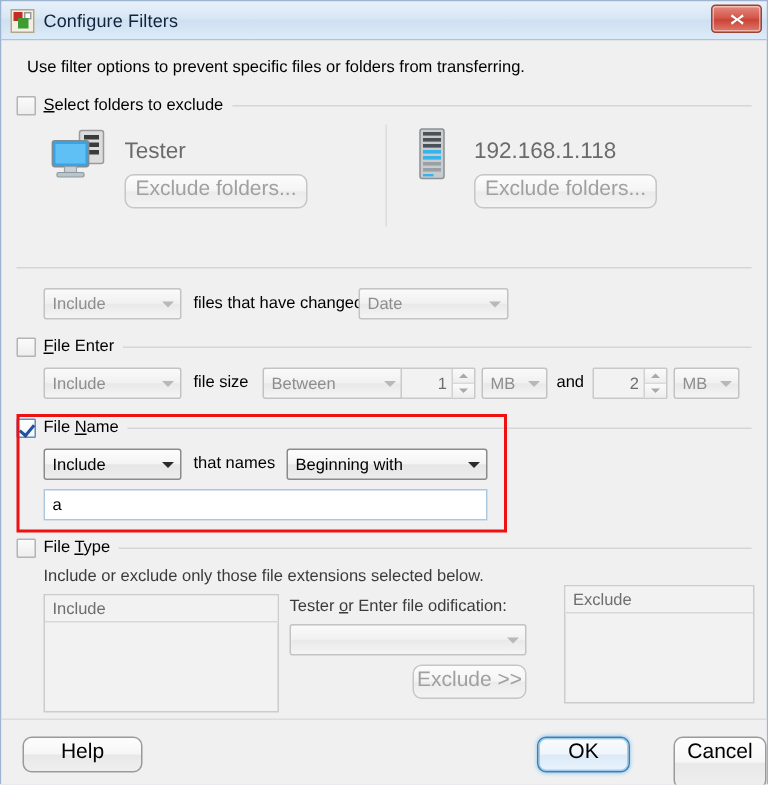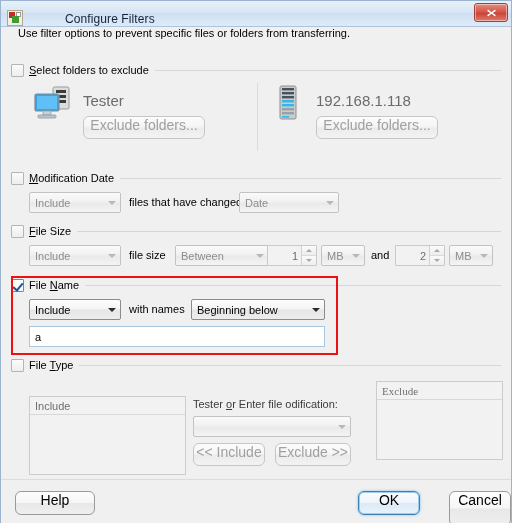--- a/index.html
+++ b/index.html
@@ -18,23 +18,22 @@
     border: 1px solid #9cb4d0;
     background: #f0f0f0;
   }
 
   
   .titlebar {
     position: relative;
     height: 26px;
     background: linear-gradient(to bottom, #e8f1fa 0%, #d7e6f5 45%, #cfe0f2 50%, #dcebf9 100%);
     border-bottom: 1px solid #b0c4d9;
-    display: flex; align-items: flex-end;
+    display: flex; align-items: center;
     padding-left: 6px;
-    gap: 36px;
   }
   .app-icon {
     width: 16px; height: 16px;
     position: relative;
     flex: 0 0 auto;
     margin-right: 6px;
     background: #f3efe2;
     border: 1px solid #b0a88c;
   }
   .app-icon .sq-red {
@@ -65,21 +64,21 @@
   }
   .close-btn svg { display:block; }
 
   
   .body {
     position: relative;
     height: 496px;
     background: #f0f0f0;
   }
   .intro {
-    position: absolute; left: 17px; top: 0;
+    position: absolute; left: 17px; top: 12px;
     font-size: 11px; color: #000;
   }
 
   
   .group { position: absolute; left: 10px; right: 10px; }
   .group-head {
     position: absolute; left: 0; top: 0;
     display: flex; align-items: center;
     height: 14px;
     background: #f0f0f0;
@@ -331,45 +330,41 @@
         </svg>
       </div>
       <div style="position:absolute;left:305px;top:29px;font-size:15px;color:#6b6b6b;">192.168.1.118</div>
       <div class="btn" style="left:305px;top:53px;width:122px;">
         <span>Exclude folders...</span>
       </div>
     </div>
 
     <div class="group" style="top:144px;height:48px;">
       <div class="group-line"></div>
-      <div class="group-head">
-        <div class="cbx"></div>
-        <span class="grp-label"><u>M</u><span>odification Date</span></span>
-      </div>
 
       <div class="combo" style="left:18px;top:21px;width:92px;">
         <span>Include</span>
         <span class="arrow-box">
             <span class="tri-down"></span>
           </span>
       </div>
       <div class="inline-label" style="left:118px;top:21px;">files that have changed</div>
       <div class="combo" style="left:228px;top:21px;width:100px;">
         <span>Date</span>
         <span class="arrow-box">
             <span class="tri-down"></span>
           </span>
       </div>
     </div>
 
     <div class="group" style="top:197px;height:48px;">
       <div class="group-line"></div>
       <div class="group-head">
         <div class="cbx"></div>
-        <span class="grp-label"><u>F</u><span>ile Size</span></span>
+        <span class="grp-label"><u>F</u><span>ile Enter</span></span>
       </div>
 
       <div class="combo" style="left:18px;top:21px;width:92px;">
         <span>Include</span>
         <span class="arrow-box">
             <span class="tri-down"></span>
           </span>
       </div>
       <div class="inline-label" style="left:118px;top:21px;">file size</div>
       <div class="combo" style="left:164px;top:21px;width:94px;">
@@ -424,64 +419,62 @@
         <div class="cbx checked"></div>
         <span class="grp-label"><span>File </span><u>N</u><span>ame</span></span>
       </div>
 
       <div class="combo enabled" style="left:18px;top:21px;width:92px;">
         <span>Include</span>
         <span class="arrow-box">
             <span class="tri-down"></span>
           </span>
       </div>
-      <div class="inline-label" style="left:118px;top:21px;color:#000;">with names</div>
+      <div class="inline-label" style="left:118px;top:21px;color:#000;">that names</div>
       <div class="combo enabled" style="left:180px;top:21px;width:134px;">
-        <span>Beginning below</span>
+        <span>Beginning with</span>
         <span class="arrow-box">
             <span class="tri-down"></span>
           </span>
       </div>
 
       <div class="textinput" style="left:18px;top:48px;width:296px;">
         <span>a</span>
       </div>
     </div>
 
     <div class="annot" style="left:10px;top:249px;width:327px;height:79px;"></div>
 
     <div class="group" style="top:331px;height:130px;">
       <div class="group-line"></div>
       <div class="group-head">
         <div class="cbx"></div>
         <span class="grp-label"><span>File </span><u>T</u><span>ype</span></span>
       </div>
 
+      <div style="position:absolute;left:18px;top:20px;font-size:11px;color:#3b3b3b;">Include or exclude only those file extensions selected below.</div>
 
       <div class="listbox" style="left:18px;top:38px;width:157px;height:79px;">
         <div class="lb-head">Include</div>
       </div>
 
       <div style="position:absolute;left:182px;top:40px;font-size:11px;color:#3b3b3b;">
         <span>Tester </span><u>o</u><span>r Enter file odification:</span>
       </div>
       <div class="combo" style="left:182px;top:58px;width:158px;">
         <span></span>
         <span class="arrow-box">
             <span class="tri-down"></span>
           </span>
       </div>
-      <div class="btn" style="left:182px;top:85px;width:72px;">
-        <span>&lt;&lt; Include</span>
-      </div>
       <div class="btn" style="left:264px;top:85px;width:76px;">
         <span>Exclude &gt;&gt;</span>
       </div>
 
-      <div class="listbox" style="left:365px;top:23px;width:127px;height:79px;font-family:Liberation Serif, serif;">
+      <div class="listbox" style="left:365px;top:32px;width:127px;height:79px;">
         <div class="lb-head">Exclude</div>
       </div>
 
       <div class="note" style="left:18px;top:122px;">Note: Use semicolon (";") as a separator for multiple file extensions.</div>
     </div>
 
     <div class="footer">
       <div class="btn on" style="left:14px;top:11px;width:80px;height:24px;">
         <span>Help</span>
       </div>

